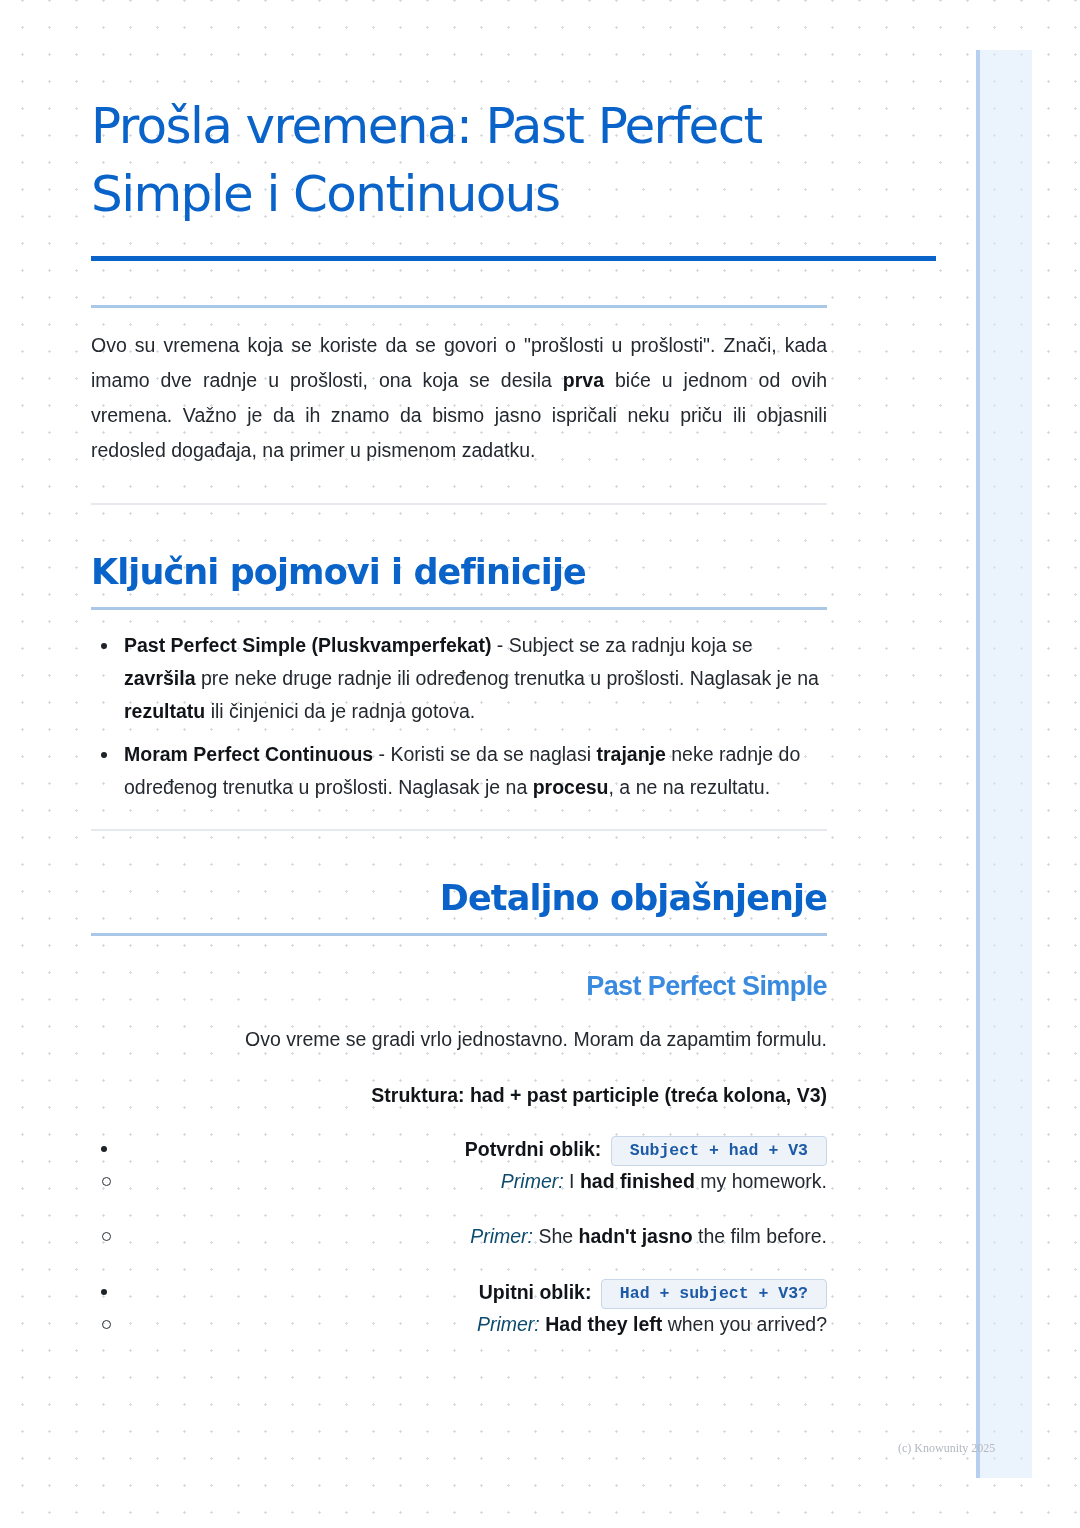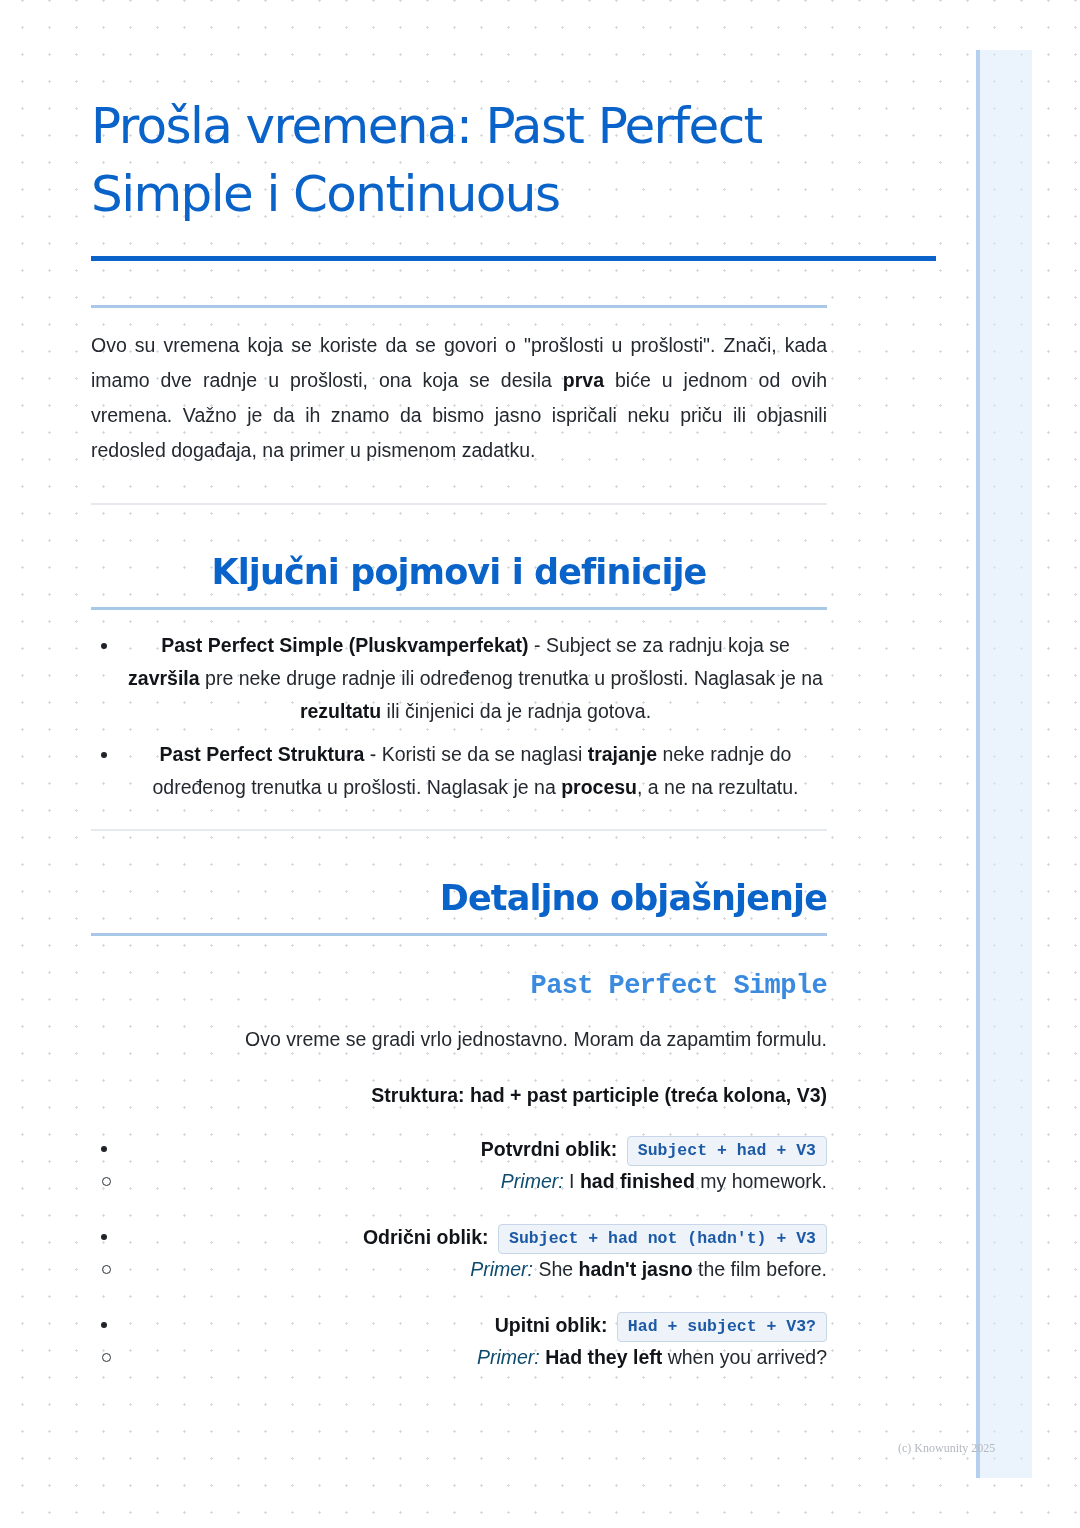--- a/index.html
+++ b/index.html
@@ -26,40 +26,40 @@
   }
   .title-rule { height: 5px; background: #0a63c9; width: 845px; margin-top: 28px; }
   .content { width: 736px; }
   .h2 {
     font-family: "DejaVu Sans", sans-serif;
     font-weight: 700; font-size: 35px; line-height: 46px; letter-spacing: -0.9px;
     color: #0a63c9;
   }
   .h2-rule { height: 3px; background: #a9c8e8; margin-top: 12px; }
   .h3 {
-    font-family: Liberation Mono, monospace;
+    font-family: Liberation Sans, sans-serif;
     font-weight: 700; font-size: 27px; line-height: 36px; letter-spacing: -0.6px;
     color: #3a8be0;
   }
   .p { font-size: 19.5px; line-height: 35px; color: #24292f; }
   .justify { text-align: justify; }
   .section-divider { height: 2px; background: #e6e9ee; }
   b, .b { font-weight: 700; color: #111418; }
   i { font-style: italic; color: #0c4a6e; }
   ul.defs { list-style: none; }
   ul.defs li { position: relative; padding-left: 33px; font-size: 19.5px; line-height: 33px; color: #24292f; margin-bottom: 10px; }
   ul.defs li::before { content: ""; position: absolute; left: 10px; top: 14px; width: 6px; height: 6px; border-radius: 50%; background: #1f2328; }
   .form-item { position: relative; padding-left: 33px; font-size: 19.5px; line-height: 32px; }
   .form-item .bullet { position: absolute; left: 10px; top: 13px; width: 6px; height: 6px; border-radius: 50%; background: #1f2328; }
   .form-label { font-weight: 700; color: #111418; }
   .code {
     display: inline-block; font-family: "Liberation Mono", "DejaVu Sans Mono", monospace;
     font-weight: 700; font-size: 16.5px; line-height: 26px; color: #1d5aa6;
     background: #eef3f9; border: 1px solid #c7d6e8; border-radius: 4px;
-    padding: 1px 10px; margin-left: 4px; vertical-align: 1px;
+    padding: 1px 18px; margin-left: 4px; vertical-align: 1px;
   }
   .example { position: relative; padding-left: 33px; margin-top: 0px; font-size: 19.5px; line-height: 30px; color: #24292f; }
   .example .circle { position: absolute; left: 11px; top: 11px; width: 9px; height: 9px; border-radius: 50%; border: 1.6px solid #2b3036; }
   .footer {
     position: absolute; left: 898px; top: 1441px; font-size: 12px; color: #b3b8bf;
     font-family: Liberation Serif, serif;
   }
 </style>
 </head>
 <body>
@@ -78,29 +78,29 @@
 
     <section style="margin-top:44px;">
       <div class="h2-rule"></div>
       <p class="p justify" style="margin-top:20px;">
         <span>Ovo su vremena koja se koriste da se govori o "prošlosti u prošlosti". Znači, kada imamo dve radnje u prošlosti, ona koja se desila </span><b>prva</b><span> biće u jednom od ovih vremena. Važno je da ih znamo da bismo jasno ispričali neku priču ili objasnili redosled događaja, na primer u pismenom zadatku.</span>
       </p>
     </section>
 
     <div class="section-divider" style="margin-top:35px;"></div>
 
-    <section style="margin-top:44px;text-align:center;">
+    <section style="margin-top:44px;">
       <h2 class="h2">Ključni pojmovi i definicije</h2>
       <div class="h2-rule"></div>
       <ul class="defs" style="margin-top:19px;">
         <li>
           <b>Past Perfect Simple (Pluskvamperfekat)</b><span> - Subject se za radnju koja se </span><b>završila</b><span> pre neke druge radnje ili određenog trenutka u prošlosti. Naglasak je na </span><b>rezultatu</b><span> ili činjenici da je radnja gotova.</span>
         </li>
         <li>
-          <b>Past Perfect Struktura</b><span> - Koristi se da se naglasi </span><b>trajanje</b><span> neke radnje do određenog trenutka u prošlosti. Naglasak je na </span><b>procesu</b><span>, a ne na rezultatu.</span>
+          <b>Moram Perfect Continuous</b><span> - Koristi se da se naglasi </span><b>trajanje</b><span> neke radnje do određenog trenutka u prošlosti. Naglasak je na </span><b>procesu</b><span>, a ne na rezultatu.</span>
         </li>
       </ul>
     </section>
 
     <div class="section-divider" style="margin-top:25px;"></div>
 
     <section style="margin-top:44px;text-align:right;">
       <h2 class="h2">Detaljno objašnjenje</h2>
       <div class="h2-rule"></div>
 
@@ -115,25 +115,20 @@
             <span class="form-label">Potvrdni oblik:</span>
             <code class="code">Subject + had + V3</code>
           </div>
           <div class="example">
             <span class="circle"></span>
             <i>Primer:</i><span> I </span><b>had finished</b><span> my homework.</span>
           </div>
         </div>
 
         <div style="margin-top:25px;">
-          <div class="form-item">
-            <span class="bullet"></span>
-            <span class="form-label">Odrični oblik:</span>
-            <code class="code">Subject + had not (hadn't) + V3</code>
-          </div>
           <div class="example">
             <span class="circle"></span>
             <i>Primer:</i><span> She </span><b>hadn't jasno</b><span> the film before.</span>
           </div>
         </div>
 
         <div style="margin-top:25px;">
           <div class="form-item">
             <span class="bullet"></span>
             <span class="form-label">Upitni oblik:</span>

